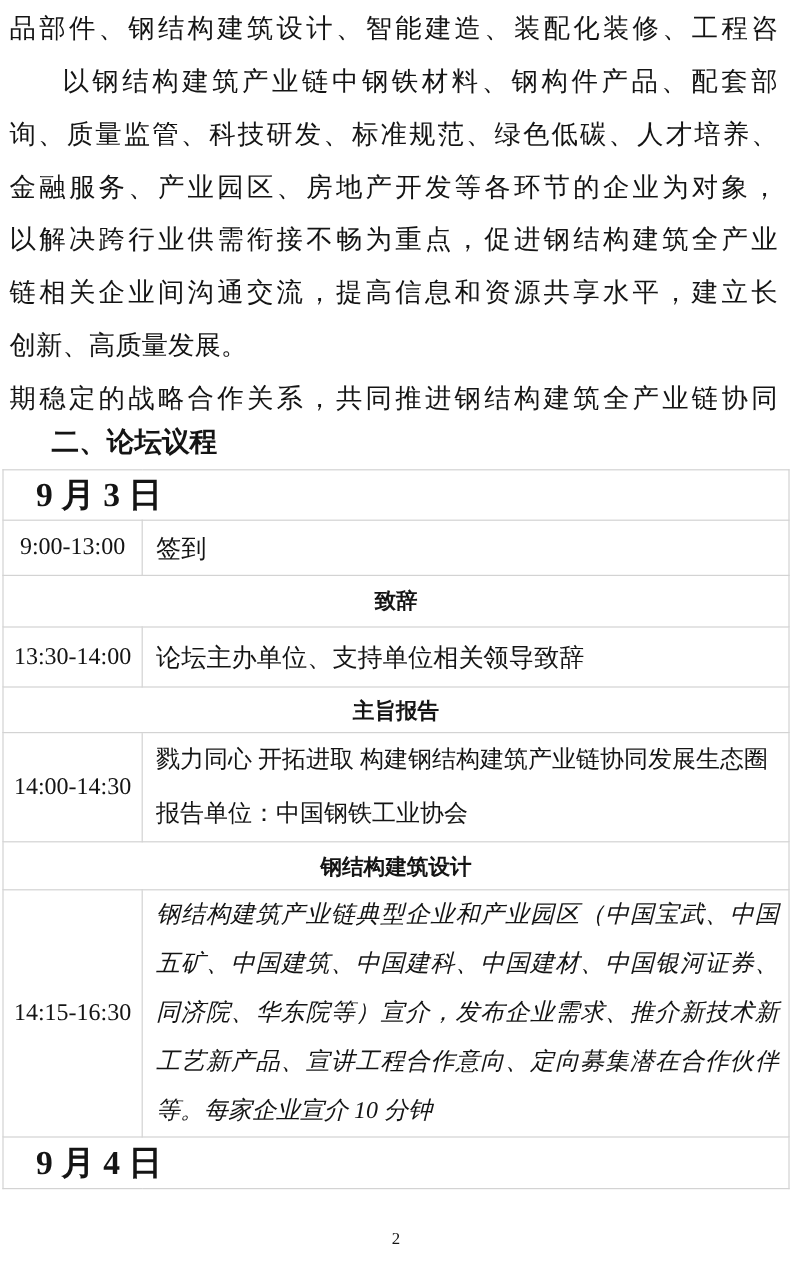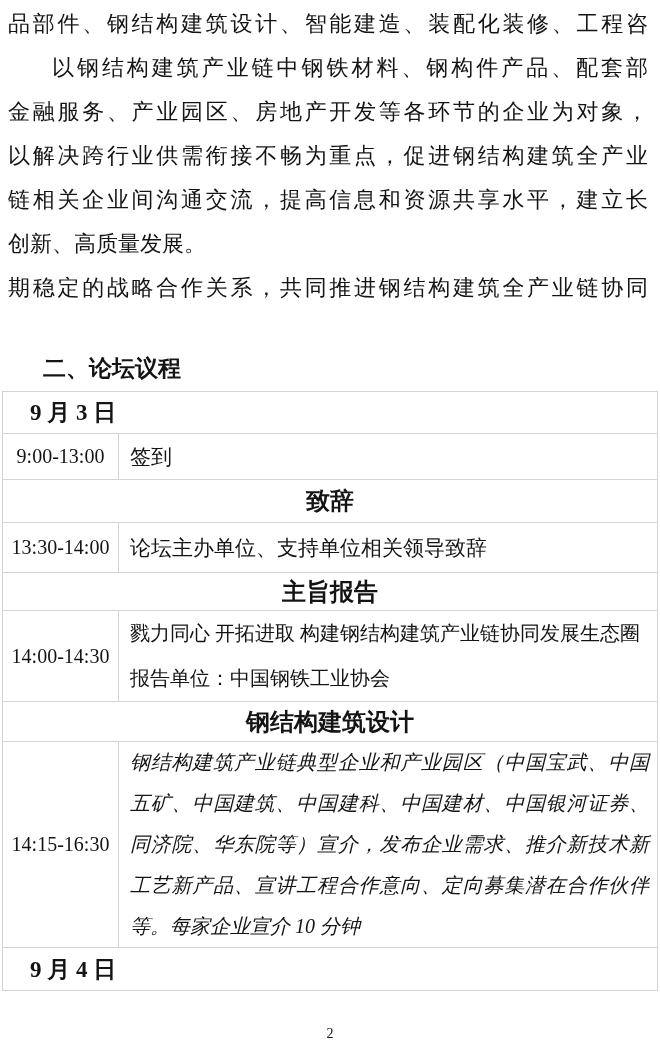--- a/index.html
+++ b/index.html
@@ -48,27 +48,27 @@
     border-collapse: collapse;
     table-layout: fixed;
   }
   .agenda td {
     border: 1px solid #d3d3d3;
     vertical-align: middle;
     padding: 0;
   }
   .day-cell {
     font-weight: bold;
-    font-size: 23px;
+    font-size: 28px;
     padding-left: 27px !important;
   }
   .section-cell {
     text-align: center;
     font-weight: bold;
-    font-size: 24px;
+    font-size: 18px;
   }
   .time-cell {
     text-align: center;
     font-size: 20px;
     margin-left: 23px;
   }
   .content-cell {
     padding: 0 8px 0 11px !important;
     font-size: 21px;
   }
@@ -86,20 +86,21 @@
     text-align: center;
     font-size: 14px;
   }
 </style>
 </head>
 <body>
 
 <div class="para">
   <div class="ln j">品部件、钢结构建筑设计、智能建造、装配化装修、工程咨</div>
   <div class="ln j indent">以钢结构建筑产业链中钢铁材料、钢构件产品、配套部</div>
+  <div class="ln j">询、质量监管、科技研发、标准规范、绿色低碳、人才培养、</div>
   <div class="ln j">金融服务、产业园区、房地产开发等各环节的企业为对象，</div>
   <div class="ln j">以解决跨行业供需衔接不畅为重点，促进钢结构建筑全产业</div>
   <div class="ln j">链相关企业间沟通交流，提高信息和资源共享水平，建立长</div>
   <div class="ln">创新、高质量发展。</div>
   <div class="ln j">期稳定的战略合作关系，共同推进钢结构建筑全产业链协同</div>
 </div>
 
 <div class="heading">二、论坛议程</div>
 
 <table class="agenda">

